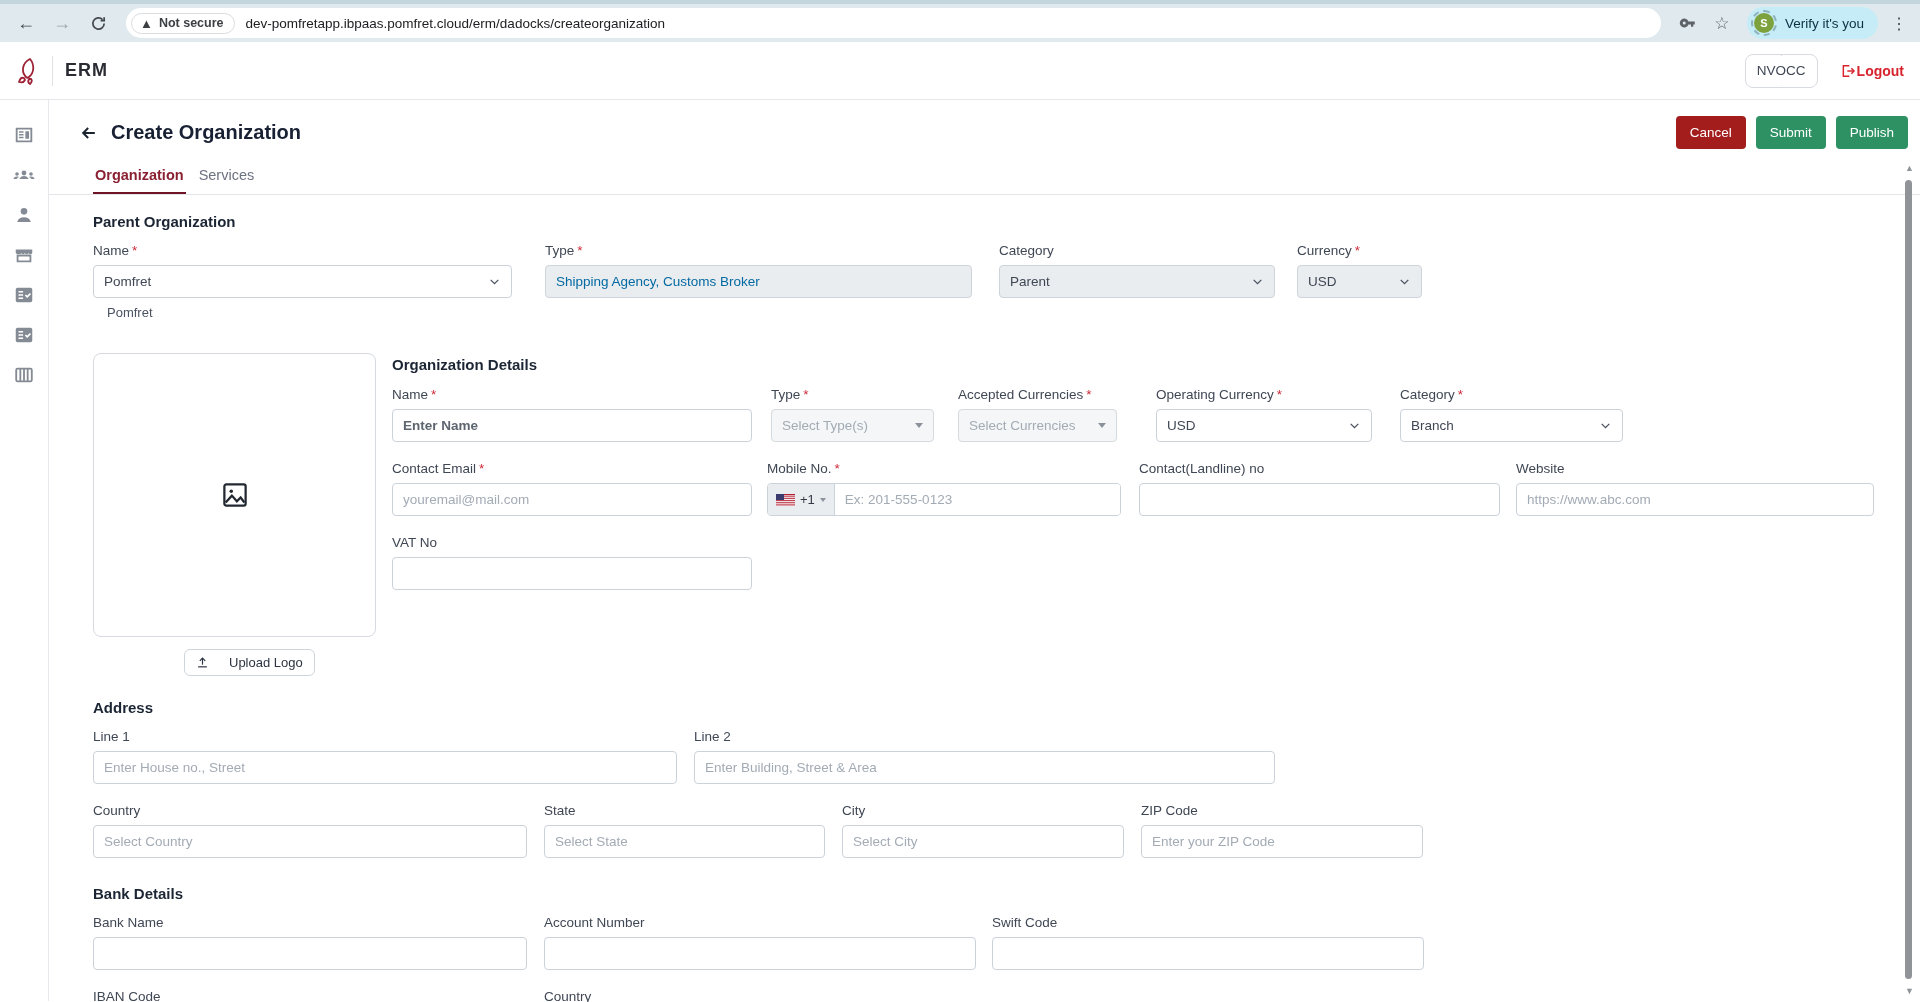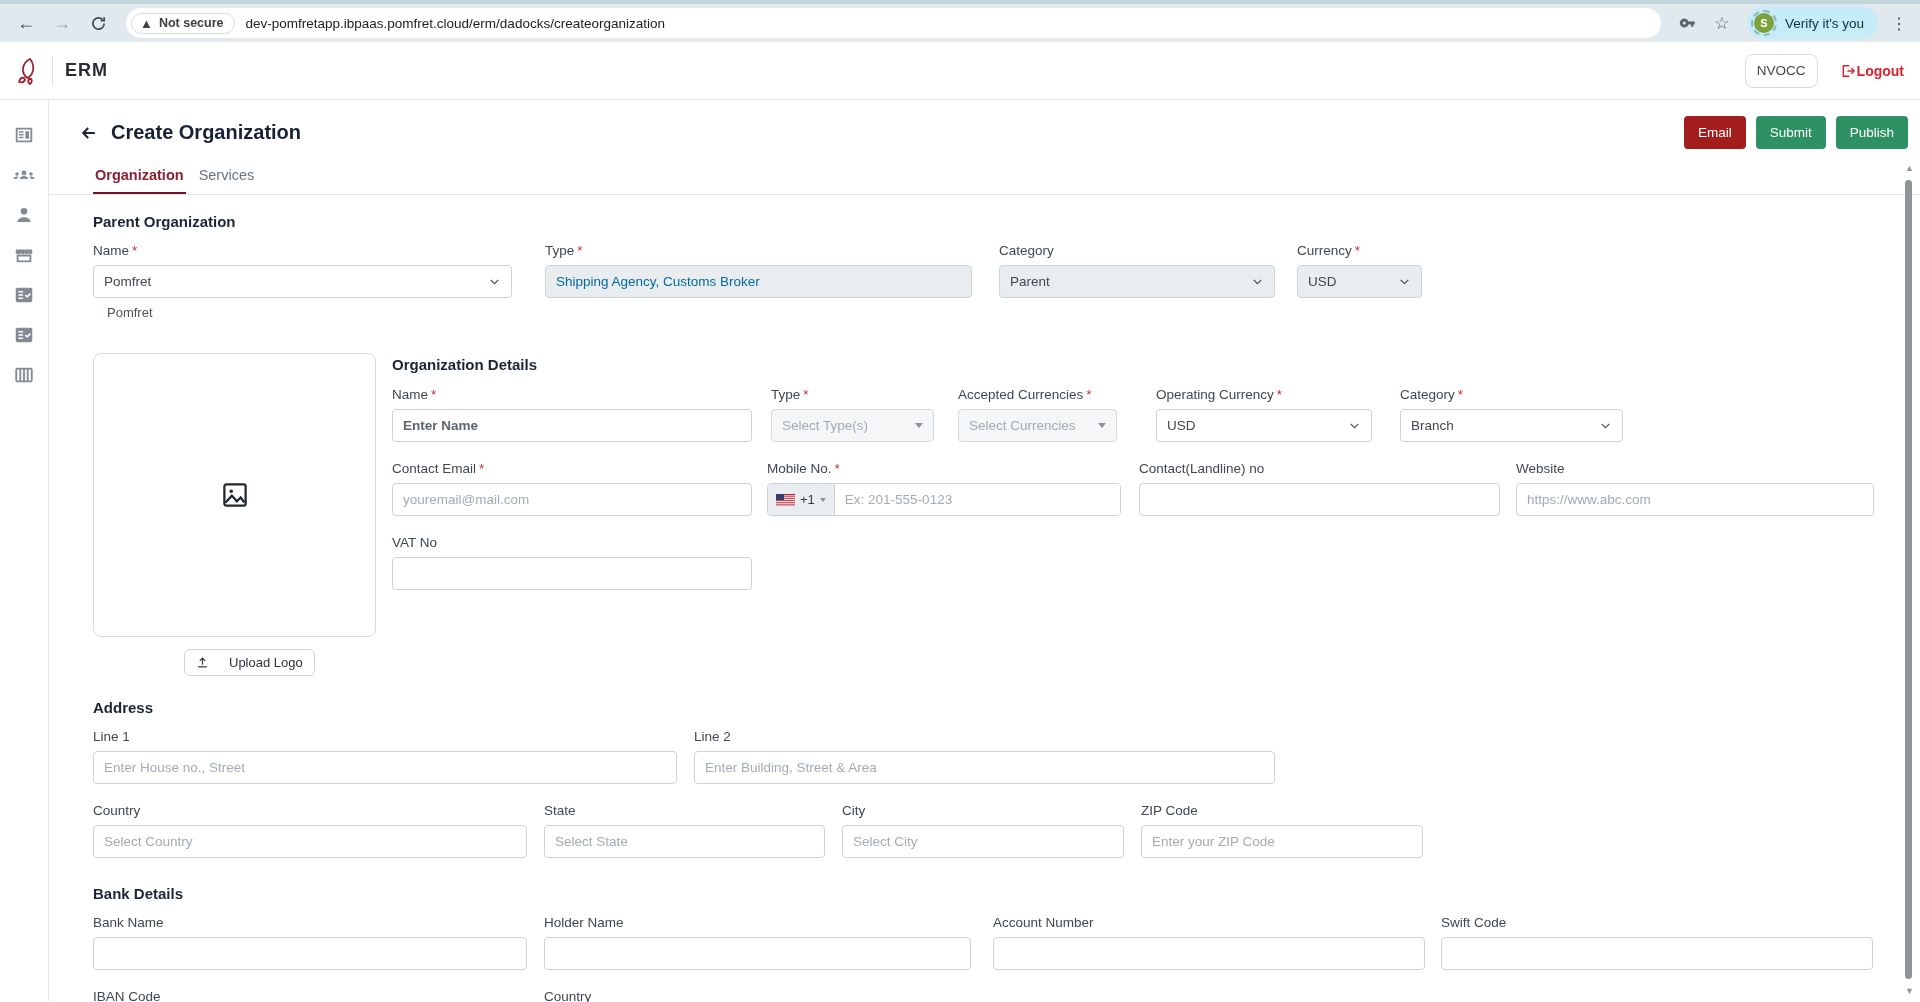--- a/index.html
+++ b/index.html
@@ -212,21 +212,21 @@
   <div class="main">
     <div class="page-head">
       <div class="back-btn">
         <svg width="20" height="20" viewBox="0 0 24 24" fill="none" stroke="#1c2430" stroke-width="2.4">
             <path d="M19 12H5"></path>
             <path d="M11 6l-6 6 6 6"></path>
           </svg>
       </div>
       <div class="page-title">Create Organization</div>
       <div class="actions">
-        <button class="btn btn-cancel">Email</button>
+        <button class="btn btn-cancel">Cancel</button>
         <button class="btn btn-green">Submit</button>
         <button class="btn btn-green">Publish</button>
       </div>
     </div>
 
     <div class="tabs">
       <div class="tab active">Organization</div>
       <div class="tab">Services</div>
     </div>
 
@@ -397,24 +397,20 @@
           <input class="inp" placeholder="Enter your ZIP Code" style="">
         </div>
       </div>
 
       <div class="section-title" style="margin-top:27px;">Bank Details</div>
       <div class="row" style="margin-top:13px;">
         <div class="field" style="width:434px; margin-right:17px;">
           <span class="lbl"><span>Bank Name</span></span>
           <input class="inp" style="">
         </div>
-        <div class="field" style="width:427px; margin-right:22px;">
-          <span class="lbl"><span>Holder Name</span></span>
-          <input class="inp" style="">
-        </div>
         <div class="field" style="width:432px; margin-right:16px;">
           <span class="lbl"><span>Account Number</span></span>
           <input class="inp" style="">
         </div>
         <div class="field" style="width:432px;">
           <span class="lbl"><span>Swift Code</span></span>
           <input class="inp" style="">
         </div>
       </div>
       <div class="row" style="margin-top:19px;">

